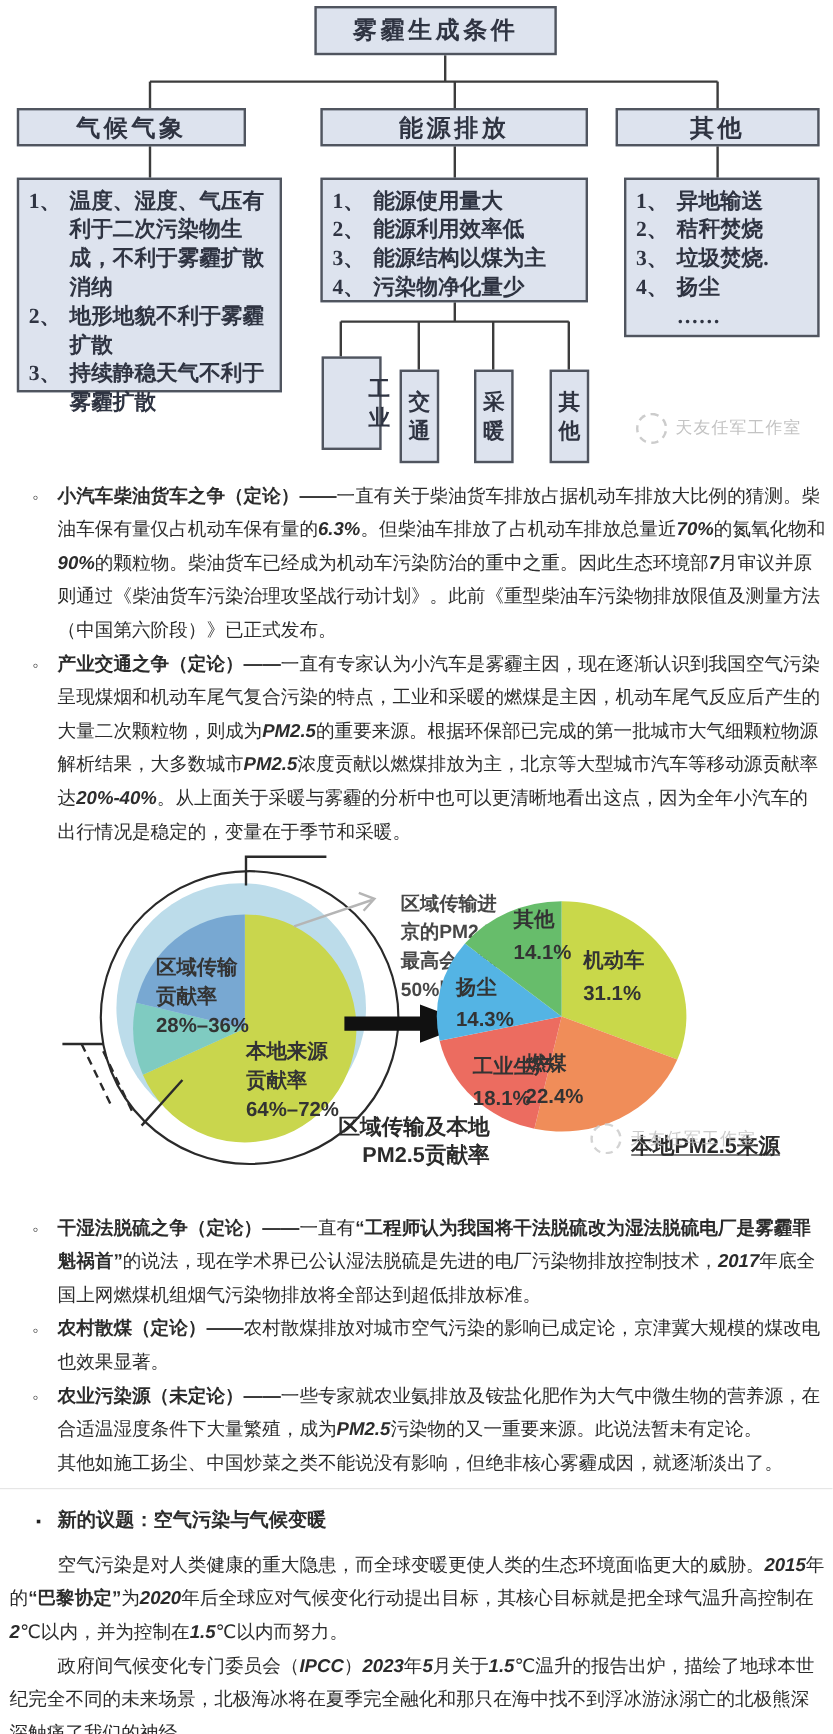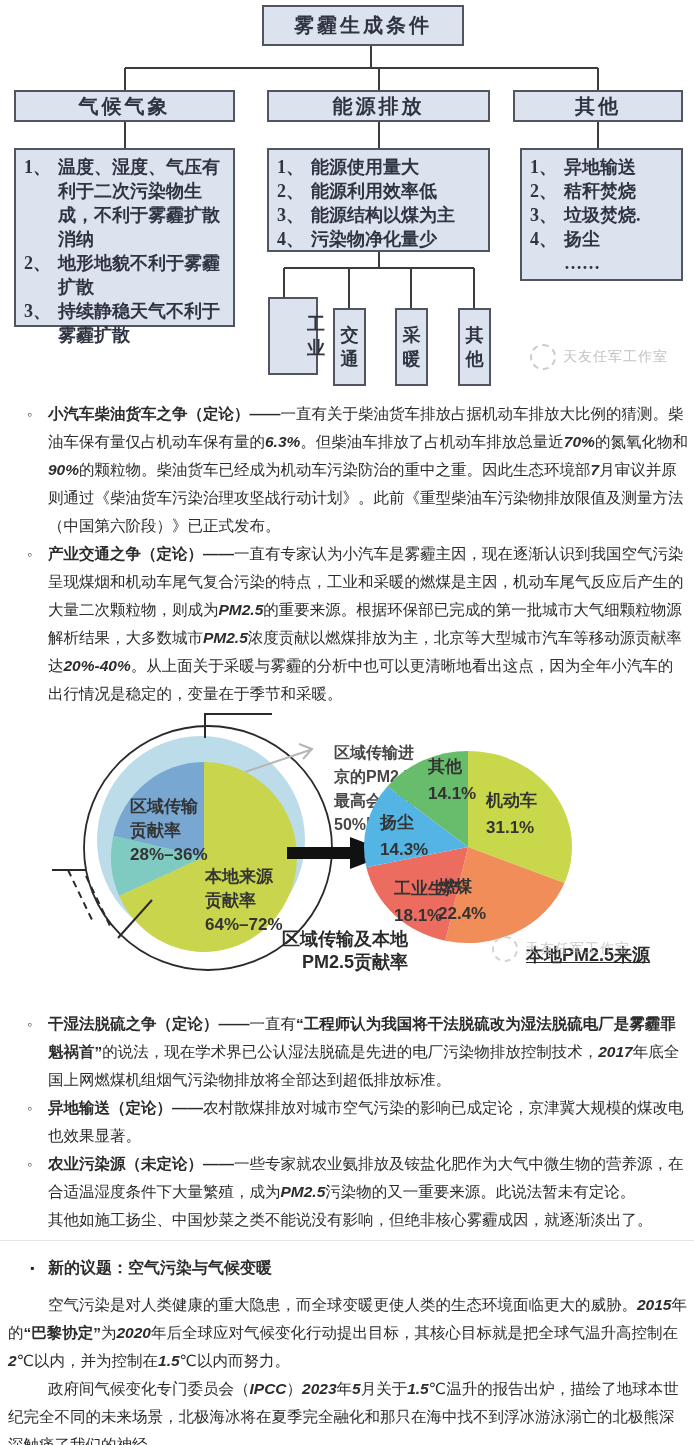--- a/index.html
+++ b/index.html
@@ -72,21 +72,21 @@
         <line x1="284" y1="268" x2="474" y2="268"></line>
         <line x1="284" y1="268" x2="284" y2="309"></line>
         <line x1="349" y1="268" x2="349" y2="309"></line>
         <line x1="411" y1="268" x2="411" y2="309"></line>
         <line x1="474" y1="268" x2="474" y2="309"></line>
       </g>
     </svg>
 
     <div class="fc-box fc-head fc-title" style="left:262px;top:5px;width:202px;height:41px;">雾霾生成条件</div>
 
-    <div class="fc-box fc-head" style="left:14px;top:90px;width:221px;height:32px;">气候气象</div>
+    <div class="fc-box fc-head" style="left:14px;top:90px;width:191px;height:32px;">气候气象</div>
     <div class="fc-box fc-head" style="left:267px;top:90px;width:223px;height:32px;">能源排放</div>
     <div class="fc-box fc-head" style="left:513px;top:90px;width:170px;height:32px;">其他</div>
 
     <div class="fc-box fc-detail" style="left:14px;top:148px;width:221px;height:179px;">
         <div class="fc-item">
           <span class="fc-n">1、</span>
           <span class="fc-t">温度、湿度、气压有利于二次污染物生成，不利于雾霾扩散消纳</span>
         </div>
         <div class="fc-item">
           <span class="fc-n">2、</span>
@@ -232,21 +232,21 @@
     <div class="cap cap-right">本地PM2.5来源</div>
 
     <div class="wm" style="left:492px;top:228px;opacity:.85;">
       <span class="wm-icon"></span>
       <span>天友任军工作室</span>
     </div>
   </div>
 
   <div class="bullets" style="top:1010px;">
       <div class="bullet"><span class="mk">◦</span><span class="b">干湿法脱硫之争（定论）——</span><span>一直有</span><span class="b">“工程师认为我国将干法脱硫改为湿法脱硫电厂是雾霾罪魁祸首”</span><span>的说法，现在学术界已公认湿法脱硫是先进的电厂污染物排放控制技术，</span><span class="bi">2017</span><span>年底全国上网燃煤机组烟气污染物排放将全部达到超低排放标准。</span></div>
-      <div class="bullet"><span class="mk">◦</span><span class="b">异地输送（定论）——</span><span>农村散煤排放对城市空气污染的影响已成定论，京津冀大规模的煤改电也效果显著。</span></div>
+      <div class="bullet"><span class="mk">◦</span><span class="b">农村散煤（定论）——</span><span>农村散煤排放对城市空气污染的影响已成定论，京津冀大规模的煤改电也效果显著。</span></div>
       <div class="bullet"><span class="mk">◦</span><span class="b">农业污染源（未定论）——</span><span>一些专家就农业氨排放及铵盐化肥作为大气中微生物的营养源，在合适温湿度条件下大量繁殖，成为</span><span class="bi">PM2.5</span><span>污染物的又一重要来源。此说法暂未有定论。</span></div>
       <div class="bullet"><span class="mk"></span><span>其他如施工扬尘、中国炒菜之类不能说没有影响，但绝非核心雾霾成因，就逐渐淡出了。</span></div>
     </div>
 
   <div class="divider"></div>
 
   <div class="newtopic">
     <div class="nt-title">
       <span class="nt-mk">▪</span>
       <span>新的议题：空气污染与气候变暖</span>

